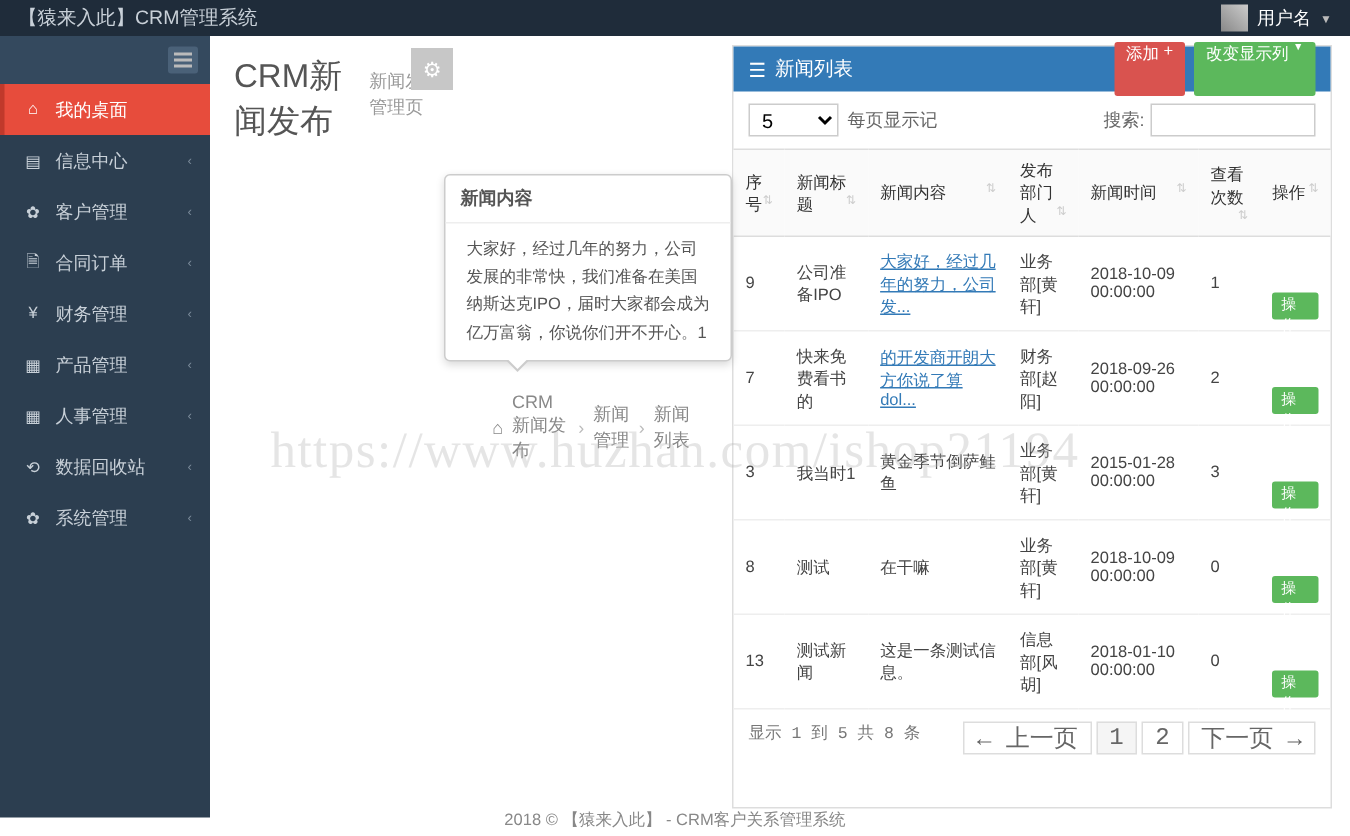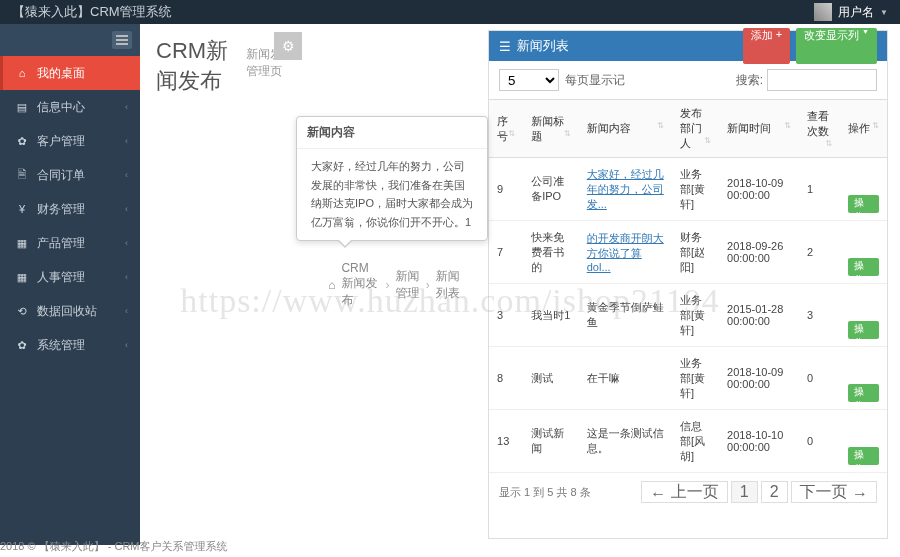--- a/index.html
+++ b/index.html
@@ -45,35 +45,35 @@
 .search { display: flex; align-items: center; gap: 4px; }
 .search input { width: 110px; height: 22px; border: 1px solid #ccc; padding: 0 4px; }
 
 table { width: 100%; border-collapse: collapse; font-size: 11px; }
 th { text-align: left; padding: 6px 8px; border-top: 1px solid #ddd; border-bottom: 1px solid #ddd; background: #fafafa; font-weight: normal; color: #333; }
 th .sort { float: right; color: #ccc; font-size: 8px; }
 td { padding: 7px 8px; border-bottom: 1px solid #eee; color: #444; }
 td.link { color: #337ab7; text-decoration: underline; cursor: pointer; }
 .op-btn { display: inline-flex; align-items: center; height: 18px; padding: 0 6px; background: #5cb85c; color: #fff; border-radius: 2px; font-size: 10px; cursor: pointer; margin-top: 30px; }
 
-.table-foot { display: flex; align-items: center; padding: 8px 10px; font-size: 11px; color: #777; }
+.table-foot { display: flex; padding: 8px 10px; font-size: 11px; color: #777; font-family: Liberation Mono, monospace; }
 .table-foot .spacer { flex: 1; }
 .pager { display: flex; gap: 3px; }
 .pager a { display: inline-flex; align-items: center; height: 22px; padding: 0 8px; border: 1px solid #ddd; color: #666; cursor: pointer; font-size: 16px; }
 .pager a.active { background: #f5f5f5; }
 
 .popover { position: absolute; left: 296px; top: 116px; width: 192px; background: #fff; border: 1px solid #ccc; border-radius: 4px; box-shadow: 0 2px 6px rgba(0,0,0,0.15); z-index: 10; }
 .popover .pop-title { padding: 7px 10px; border-bottom: 1px solid #eee; font-size: 12px; font-weight: bold; color: #555; }
 .popover .pop-body { padding: 8px 14px; font-size: 11px; line-height: 1.7; color: #555; word-break: break-all; }
 .popover .arrow { position: absolute; bottom: -8px; left: 40px; width: 0; height: 0; border-left: 8px solid transparent; border-right: 8px solid transparent; border-top: 8px solid #ccc; }
 .popover .arrow::after { content: ''; position: absolute; top: -9px; left: -7px; border-left: 7px solid transparent; border-right: 7px solid transparent; border-top: 7px solid #fff; }
 
 .watermark { position: absolute; top: 54%; left: 50%; transform: translate(-50%,-50%); font-size: 34px; color: rgba(180,180,180,0.35); pointer-events: none; font-family: Georgia, serif; letter-spacing: 1px; white-space: nowrap; }
 
-.footer { position: absolute; bottom: 3px; left: 0; right: 0; text-align: left; font-size: 11px; color: #888; margin-top: 45px; }
+.footer { position: absolute; bottom: 3px; left: 0; right: 0; text-align: center; font-size: 11px; color: #888; margin-top: 45px; }
 </style>
 </head>
 <body>
 
 <div class="topbar">
   <div class="brand">【猿来入此】CRM管理系统</div>
   <div class="user">
     <span class="avatar"></span>
     <span>用户名</span>
     <span class="caret">▼</span>
@@ -229,21 +229,21 @@
     <td>业务部[黄轩]</td>
     <td>2018-10-09 00:00:00</td>
     <td>0</td>
     <td><span class="op-btn">▲操作▾</span></td>
             </tr>
             <tr>
     <td>13</td>
     <td>测试新闻</td>
     <td class="">这是一条测试信息。</td>
     <td>信息部[风胡]</td>
-    <td>2018-10-10 00:00:00</td>
+    <td>2018-01-10 00:00:00</td>
     <td>0</td>
     <td><span class="op-btn">▲操作▾</span></td>
             </tr>
           </tbody>
       </table>
 
       <div class="table-foot">
         <span>显示 1 到 5 共 8 条</span>
         <div class="spacer"></div>
         <div class="pager">

